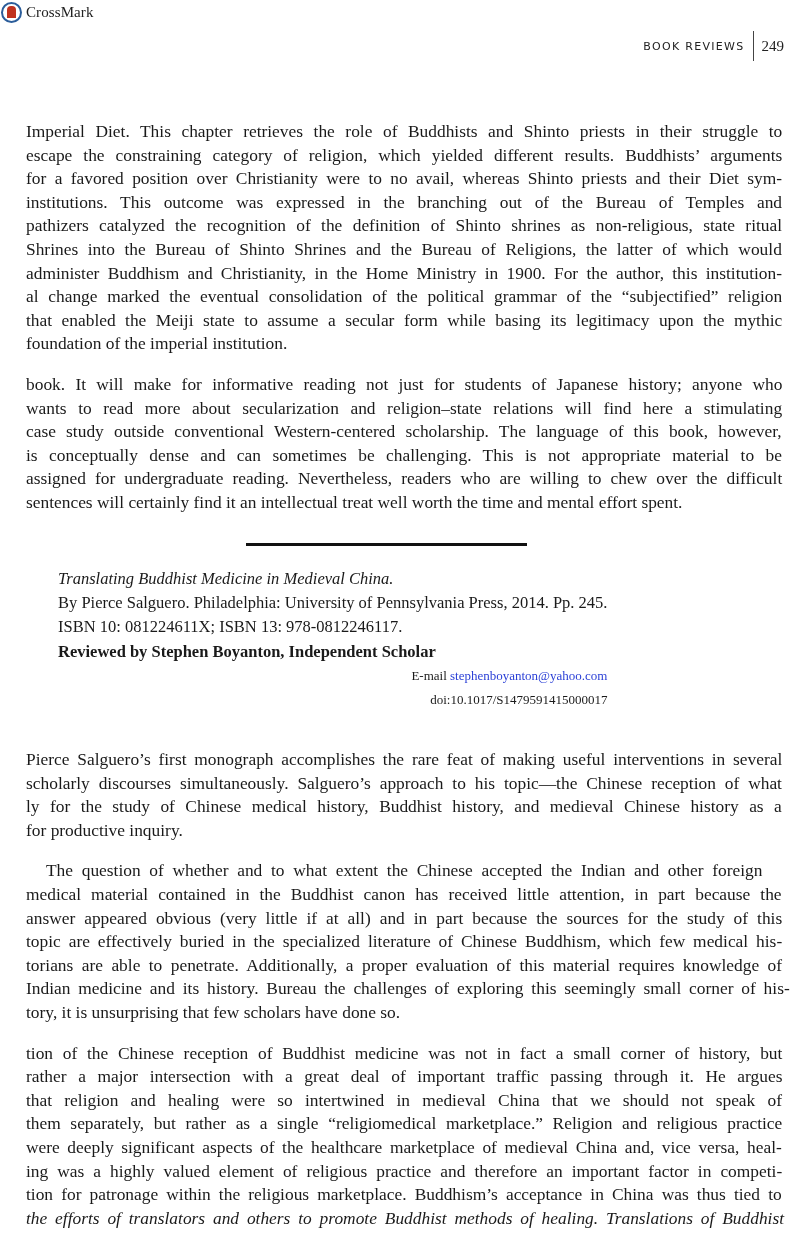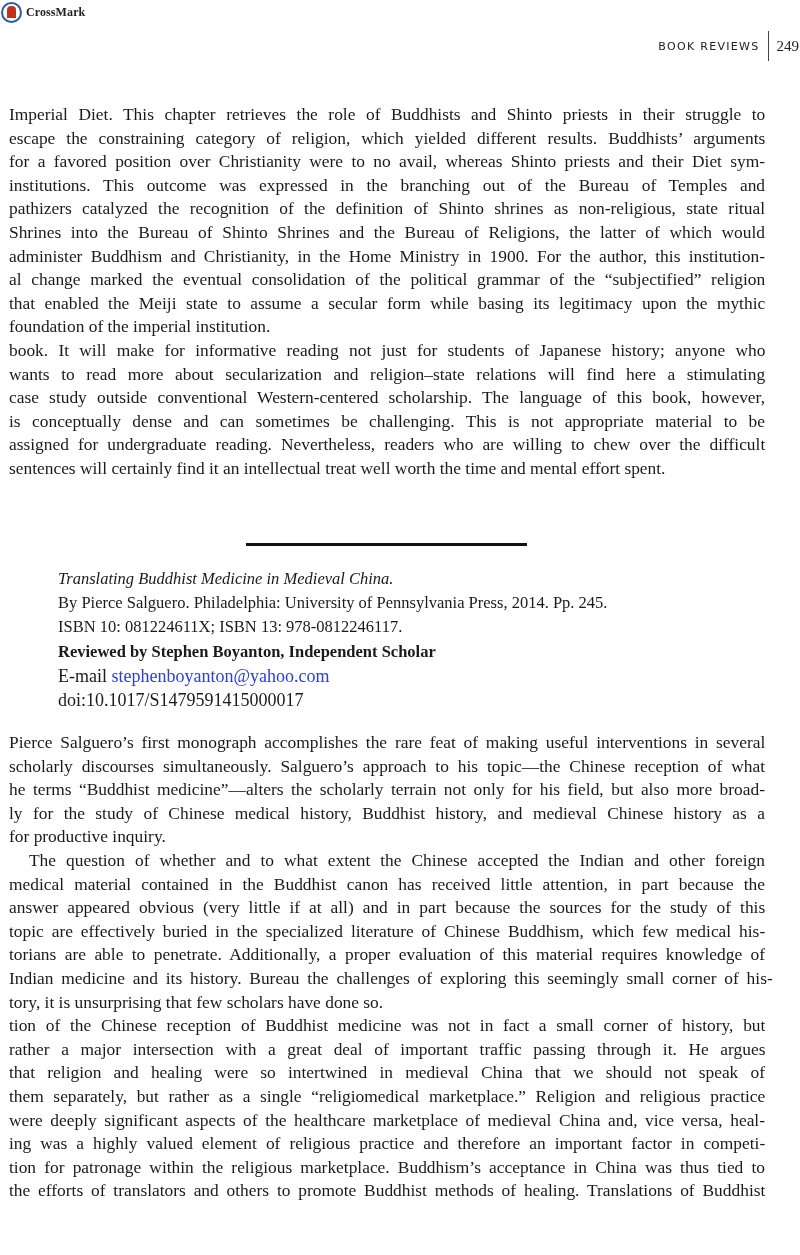--- a/index.html
+++ b/index.html
@@ -13,54 +13,54 @@
     }
     .cm-logo {
       width: 21px; height: 21px; border-radius: 50%;
       border: 2px solid #2b5d9a; box-sizing: border-box;
       position: relative; background: #fff;
     }
     .cm-logo::after {
       content: ""; position: absolute; left: 4px; top: 2px; width: 9px; height: 12px;
       background: #c0321e; border-radius: 4px 4px 0 0;
     }
-    .cm-label { font-size: 12px; font-weight: bold; color: #222; letter-spacing: 0.1px; }
+    .cm-label { font-size: 15px; font-weight: normal; color: #222; letter-spacing: 0.1px; }
 
     .running-head {
       position: absolute; right: 0; top: 30px; height: 32px;
       display: flex; align-items: center;
     }
     .rh-title {
       font-family: "DejaVu Sans", sans-serif; font-size: 11px; letter-spacing: 1.3px;
       color: #222; text-transform: uppercase; padding-right: 8px; text-align: center;
     }
     .rh-rule { width: 1px; height: 30px; background: #444; }
-    .rh-page { font-size: 15px; padding-left: 8px; padding-right: 1px; color: #222; }
+    .rh-page { font-size: 15px; padding-left: 8px; padding-right: 16px; color: #222; }
 
     .col {
       position: absolute; left: 9px; width: 756px;
     }
     .p {
-      font-size: 17.4px; line-height: 23.6px; margin: 0; text-align: justify;
+      font-size: 17.4px; line-height: 23.6px; margin: 17px; text-align: justify;
       text-align-last: justify; hyphens: manual;
     }
     .p .line { display: block; text-align: justify; text-align-last: justify; white-space: nowrap; }
     .p .line.last { text-align-last: left; }
     .indent { padding-left: 20px; }
 
     .divider {
       position: absolute; left: 246px; top: 543px; width: 281px; height: 3px; background: #111;
     }
     .book-info {
       position: absolute; left: 58px; top: 567px; font-size: 16.5px; line-height: 24.2px; color: #1a1a1a;
     }
     .book-info div { white-space: nowrap; font-family: Liberation Serif, serif; }
     .bi-title { font-style: italic; }
     .bi-reviewer { font-weight: bold; }
-    .bi-sans { font-family: "DejaVu Sans", "Liberation Sans", sans-serif; font-size: 18px; }
+    .bi-sans { font-family: "DejaVu Sans", "Liberation Sans", sans-serif; font-size: 13px; text-align: right; }
     .bi-email { color: #2a3fd6; }
   </style>
 </head>
 <body>
 
 <div class="crossmark">
   <span class="cm-logo"></span>
   <span class="cm-label">CrossMark</span>
 </div>
 
@@ -104,36 +104,35 @@
     <span>E-mail</span>
     <span class="bi-email">stephenboyanton@yahoo.com</span>
   </div>
   <div class="bi-sans">doi:10.1017/S1479591415000017</div>
 </div>
 
 <div class="col" style="top:731px;">
   <p class="p">
     <span class="line" style="display: block; word-spacing: 3.46154px;">Pierce Salguero’s first monograph accomplishes the rare feat of making useful interventions in several</span>
     <span class="line" style="display: block; word-spacing: 4.54545px;">scholarly discourses simultaneously. Salguero’s approach to his topic—the Chinese reception of what</span>
-    <span class="line" style="display: block; word-spacing: 3.13333px;">he terms “Buddhist medicine”—alters the scholarly terrain not only for his field, but also more broad-</span>
     <span class="line" style="display: block; word-spacing: 6.06667px;">ly for the study of Chinese medical history, Buddhist history, and medieval Chinese history as a</span>
     <span class="line last">for productive inquiry.</span>
   </p>
   <p class="p">
     <span class="line indent" style="display: block; word-spacing: 4.33333px;">The question of whether and to what extent the Chinese accepted the Indian and other foreign</span>
     <span class="line" style="display: block; word-spacing: 5.71429px;">medical material contained in the Buddhist canon has received little attention, in part because the</span>
     <span class="line" style="display: block; word-spacing: 4.61111px;">answer appeared obvious (very little if at all) and in part because the sources for the study of this</span>
     <span class="line" style="display: block; word-spacing: 3.57143px;">topic are effectively buried in the specialized literature of Chinese Buddhism, which few medical his-</span>
     <span class="line" style="display: block; word-spacing: 4.07143px;">torians are able to penetrate. Additionally, a proper evaluation of this material requires knowledge of</span>
     <span class="line" style="display: block; word-spacing: 3.46667px;">Indian medicine and its history. Bureau the challenges of exploring this seemingly small corner of his-</span>
     <span class="line last">tory, it is unsurprising that few scholars have done so.</span>
   </p>
   <p class="p">
     <span class="line" style="display: block; word-spacing: 5.35294px;">tion of the Chinese reception of Buddhist medicine was not in fact a small corner of history, but</span>
     <span class="line" style="display: block; word-spacing: 7.26667px;">rather a major intersection with a great deal of important traffic passing through it. He argues</span>
     <span class="line" style="display: block; word-spacing: 7.86667px;">that religion and healing were so intertwined in medieval China that we should not speak of</span>
     <span class="line" style="display: block; word-spacing: 5.25px;">them separately, but rather as a single “religiomedical marketplace.” Religion and religious practice</span>
     <span class="line" style="display: block; word-spacing: 3.21429px;">were deeply significant aspects of the healthcare marketplace of medieval China and, vice versa, heal-</span>
     <span class="line" style="display: block; word-spacing: 4.66667px;">ing was a highly valued element of religious practice and therefore an important factor in competi-</span>
     <span class="line" style="display: block; word-spacing: 3.78571px;">tion for patronage within the religious marketplace. Buddhism’s acceptance in China was thus tied to</span>
-    <span class="line" style="display: block; word-spacing: 3.5px;">the efforts of translators and others to promote Buddhist methods of healing. Translations of Buddhist</span>
+    <span class="line" style="display: block; word-spacing: 3.5px; font-style: italic;">the efforts of translators and others to promote Buddhist methods of healing. Translations of Buddhist</span>
   </p>
 </div>
 
 </body></html>

